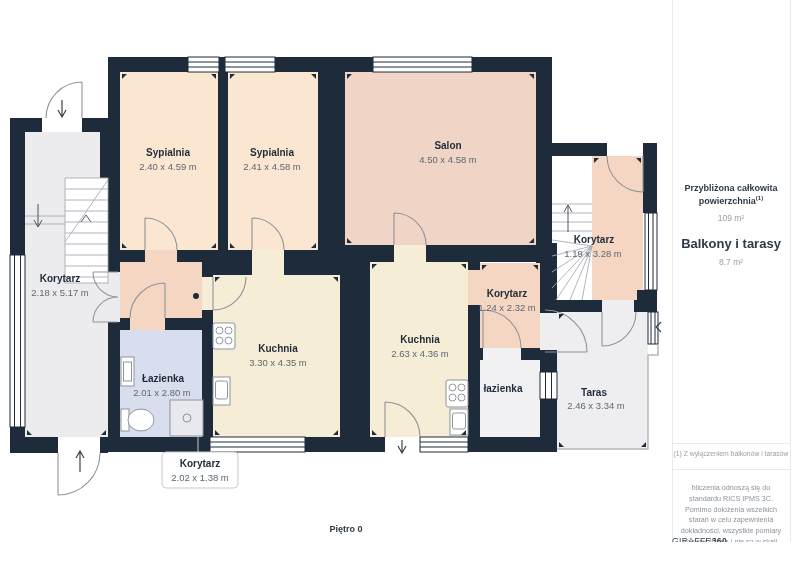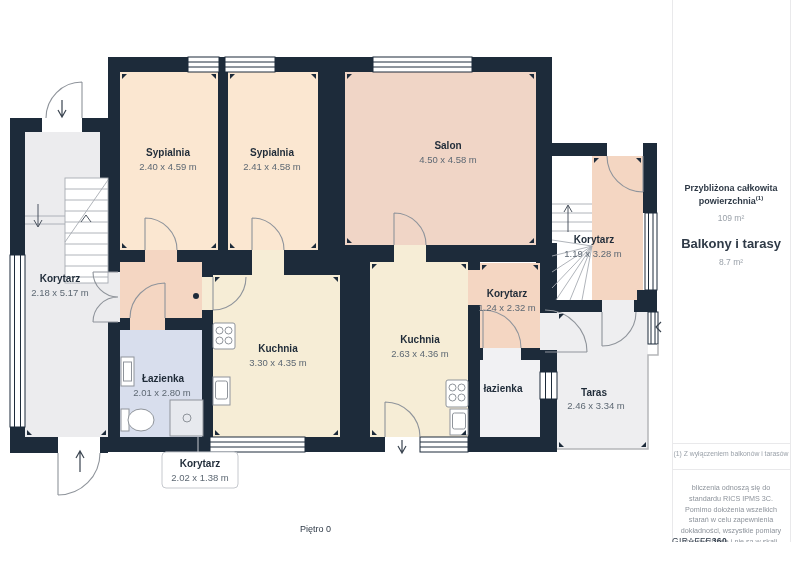--- a/index.html
+++ b/index.html
@@ -15,22 +15,22 @@
   .side-title sup{font-size:6px;}
   .side-val{margin-top:6px;font-size:8.5px;color:#9aa1a9;}
   .side-sub{margin-top:13px;font-size:13px;font-weight:700;}
   .footnote{position:absolute;left:672px;width:118px;top:450px;text-align:center;
             font-size:6.8px;color:#9aa1a9;}
   .disclaimer{position:absolute;left:677px;width:108px;top:483px;text-align:center;
               font-size:7.2px;line-height:1.5;color:#8d939b;}
   .logo{position:absolute;left:672px;width:118px;top:536px;text-align:left;
         font-size:8.5px;letter-spacing:.4px;color:#343f4c;}
   .logo b{font-weight:700;}
-  .floor-label{position:absolute;left:300px;width:92px;top:524px;
-               font-size:9px;font-weight:400;color:#2f3a47;}
+  .floor-label{position:absolute;left:300px;width:92px;top:524px;text-align:center;
+               font-size:9px;font-weight:700;color:#2f3a47;}
 </style>
 </head>
 <body>
 
 <div id="stage">
 
 <svg width="672" height="566" viewBox="0 0 672 566" style="position:absolute;left:0;top:0;">
 
   <g>
     <rect x="25" y="120" width="83" height="317" fill="#ececee"></rect>

